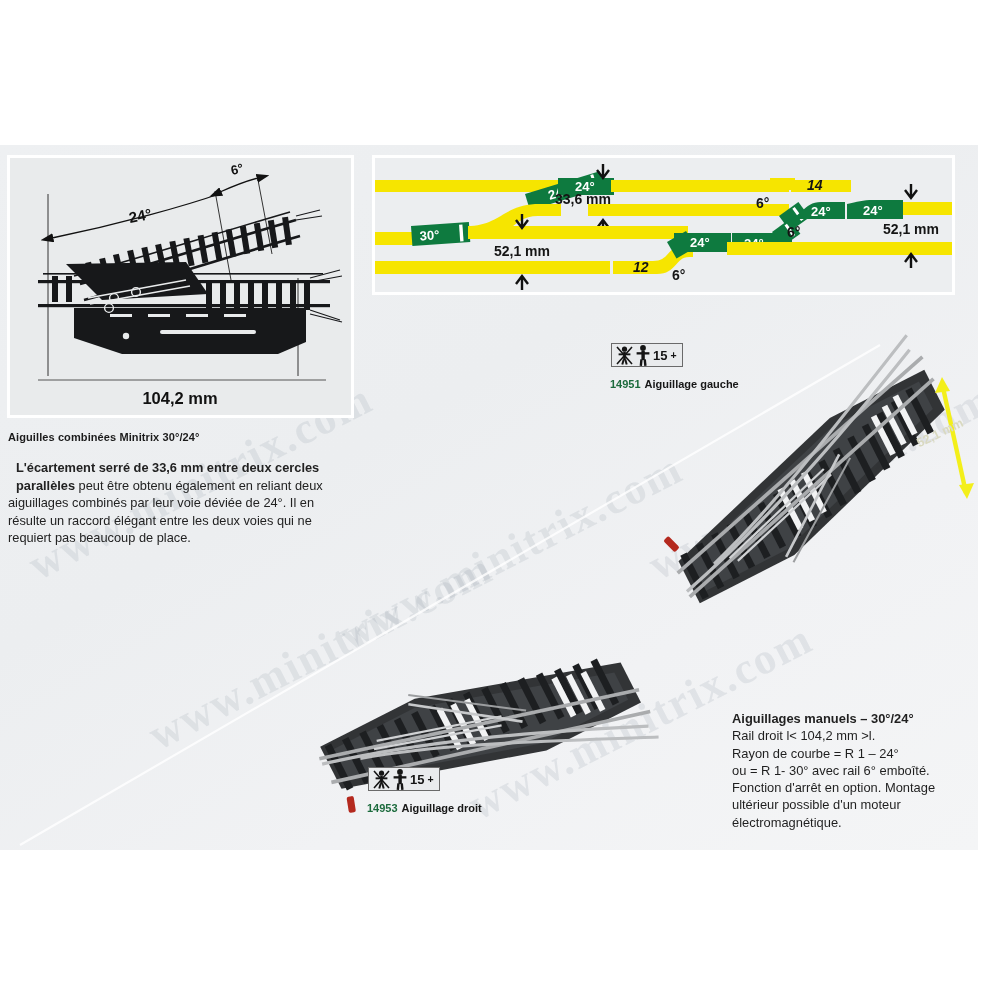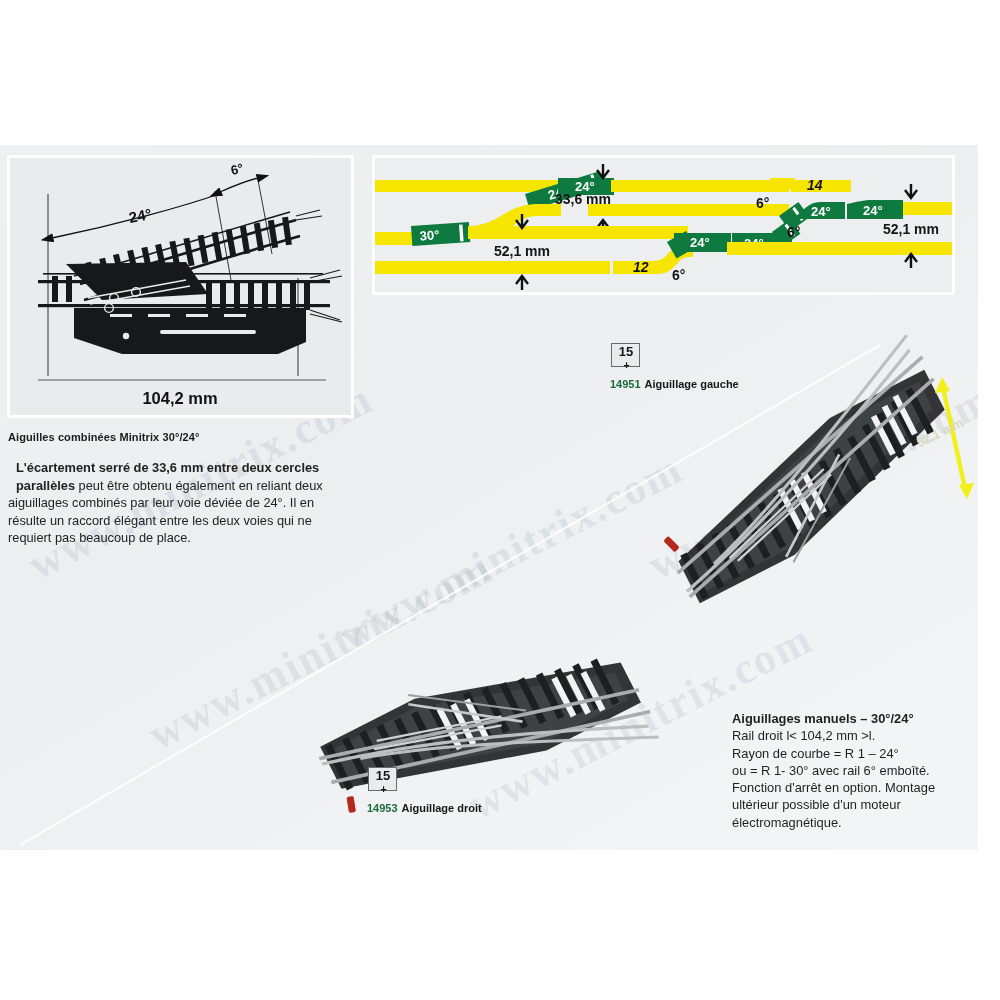--- a/index.html
+++ b/index.html
@@ -65,21 +65,20 @@
   .spec .spec-hd{font-weight:700;}
   
   .agebox{
     position:absolute;
     border:1.6px solid #6a6a6a;
     background:#e9ebed;
     height:24px;
     display:flex;align-items:center;
     padding:0 5px 0 4px;
     box-sizing:border-box;
-    flex-direction:column;
   }
   .agebox svg{display:block;}
   .agebox .agetxt{
     font-size:13px;font-weight:700;color:#151515;margin-left:2px;
     font-family:"Liberation Sans", sans-serif;
   }
   .agebox .ageplus{font-size:10.5px;font-weight:700;color:#151515;margin-left:3px;}
   
   .prodcap{position:absolute;font-size:11px;font-weight:700;white-space:nowrap;}
   .prodcap .num{color:#1c6b3d;}

